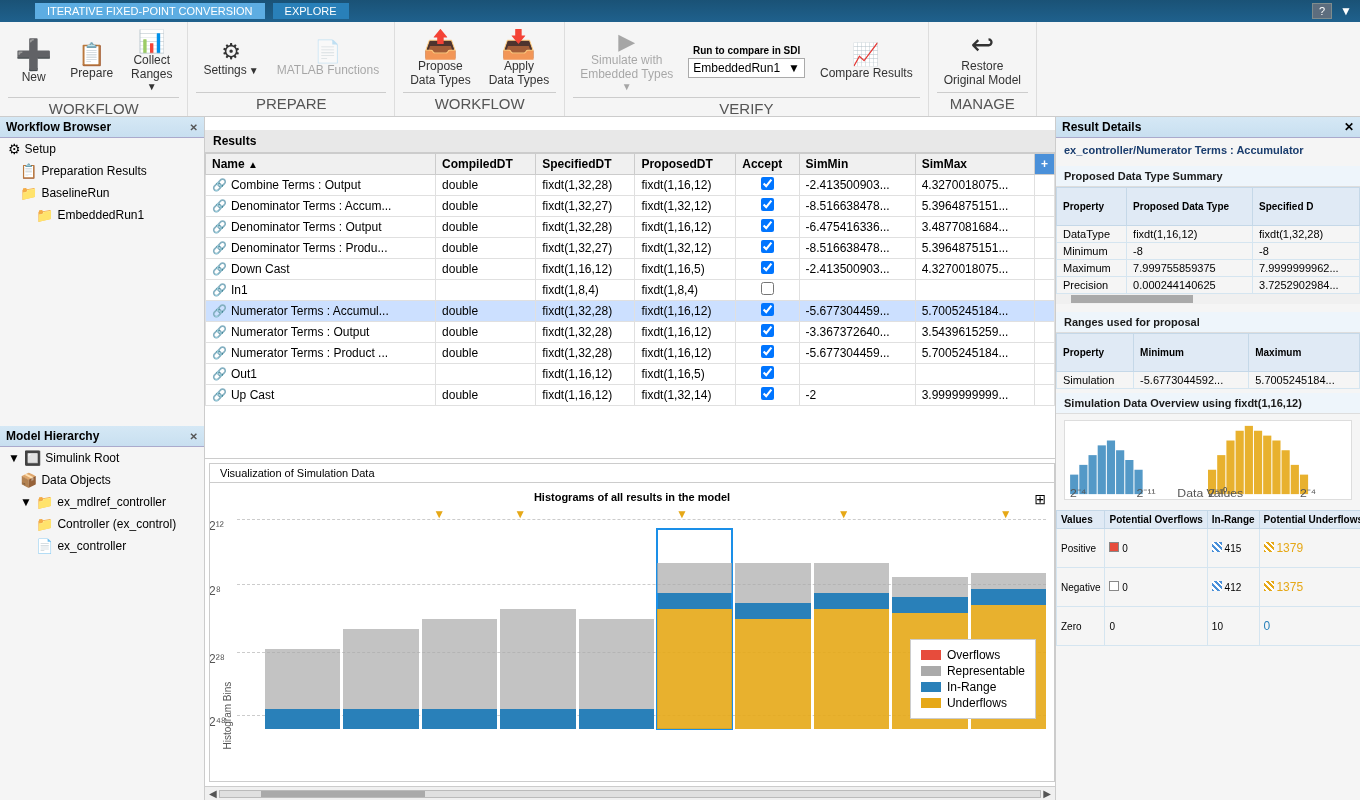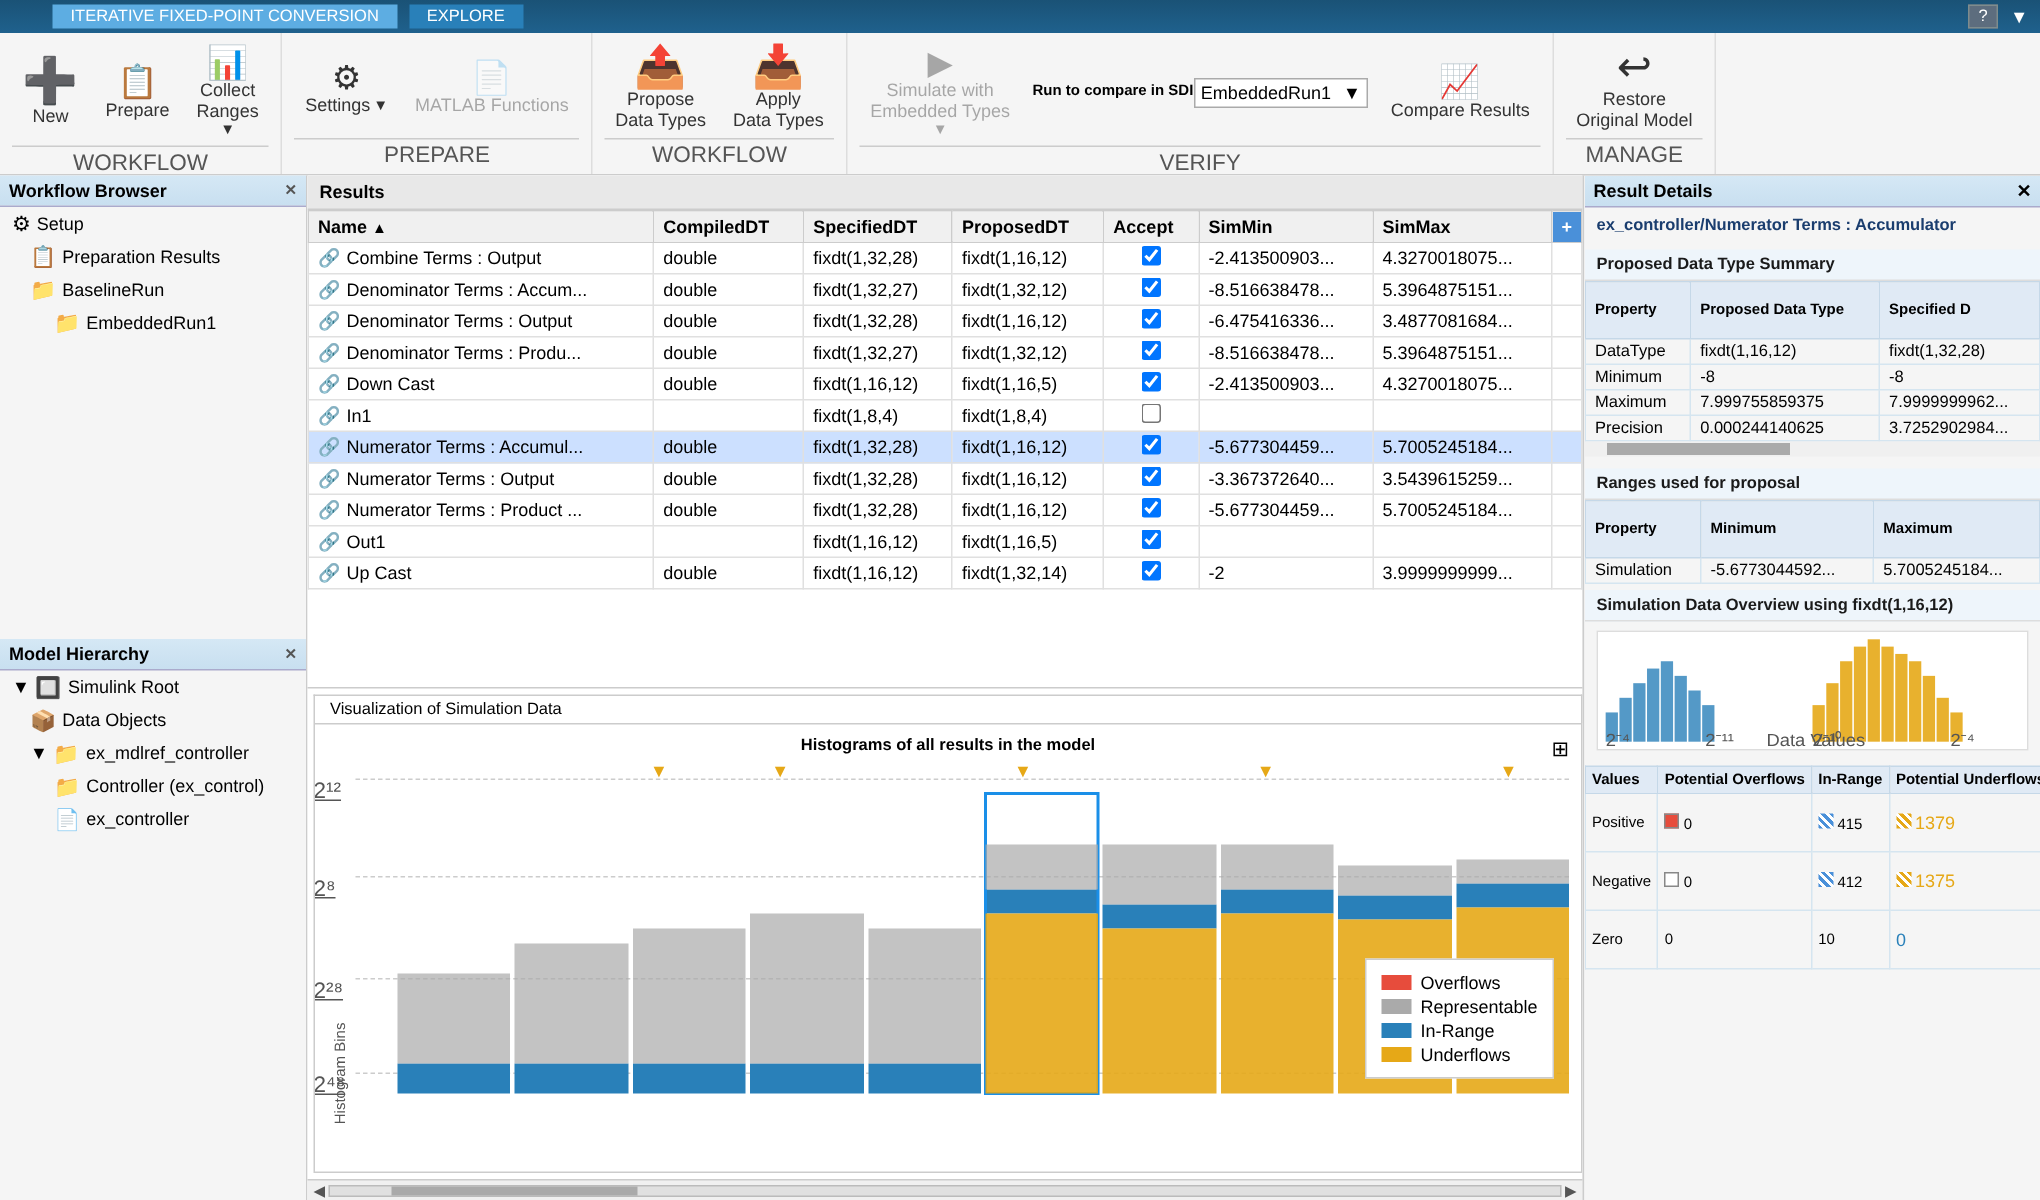--- a/index.html
+++ b/index.html
@@ -132,20 +132,21 @@
     }
     .section-header {
       background: #e8e8e8;
       padding: 4px 8px;
       font-weight: bold;
       font-size: 12px;
       border-bottom: 1px solid #ccc;
       display: flex;
       align-items: center;
       gap: 8px;
+      margin-top: 13px;
     }
     .results-table-wrapper { overflow: auto; flex: 1; }
     table {
       width: 100%;
       border-collapse: collapse;
       font-size: 11px;
     }
     th {
       background: #f0f0f0;
       border: 1px solid #ccc;
@@ -232,23 +233,22 @@
       margin: 2px 0;
     }
     .legend-color {
       width: 20px;
       height: 10px;
       display: inline-block;
     }
     .y-tick {
       position: absolute;
       left: -28px;
-      font-size: 15px;
+      font-size: 12px;
       color: #555;
-      text-decoration: underline;
     }
     .tick-line {
       position: absolute;
       left: 0;
       right: 0;
       border-top: 1px dashed #ccc;
     }
 
     
     .right-panel {
@@ -410,21 +410,21 @@
   </div>
 
   <div class="ribbon-group">
     <div class="ribbon-buttons">
       <div class="ribbon-btn disabled">
         <span class="icon">▶</span>
         <span style="white-space:pre; text-align:center;">Simulate with
 Embedded Types</span>
         <span class="dropdown-arrow">▼</span>
       </div>
-      <div style="display:flex;flex-direction:row;align-items:center; padding:4px;">
+      <div style="display:flex;flex-direction:column;align-items:center; padding:4px;">
         <div style="font-size:10px; font-weight:bold; margin-bottom:2px;">Run to compare in SDI</div>
         <div style="display:flex;align-items:center;background:#fff;border:1px solid #aaa;padding:2px 4px;cursor:pointer;">
           <span>EmbeddedRun1</span>
           <span style="margin-left:8px;">▼</span>
         </div>
       </div>
       <div class="ribbon-btn">
         <span class="icon">📈</span>
         <span>Compare
 Results</span>

